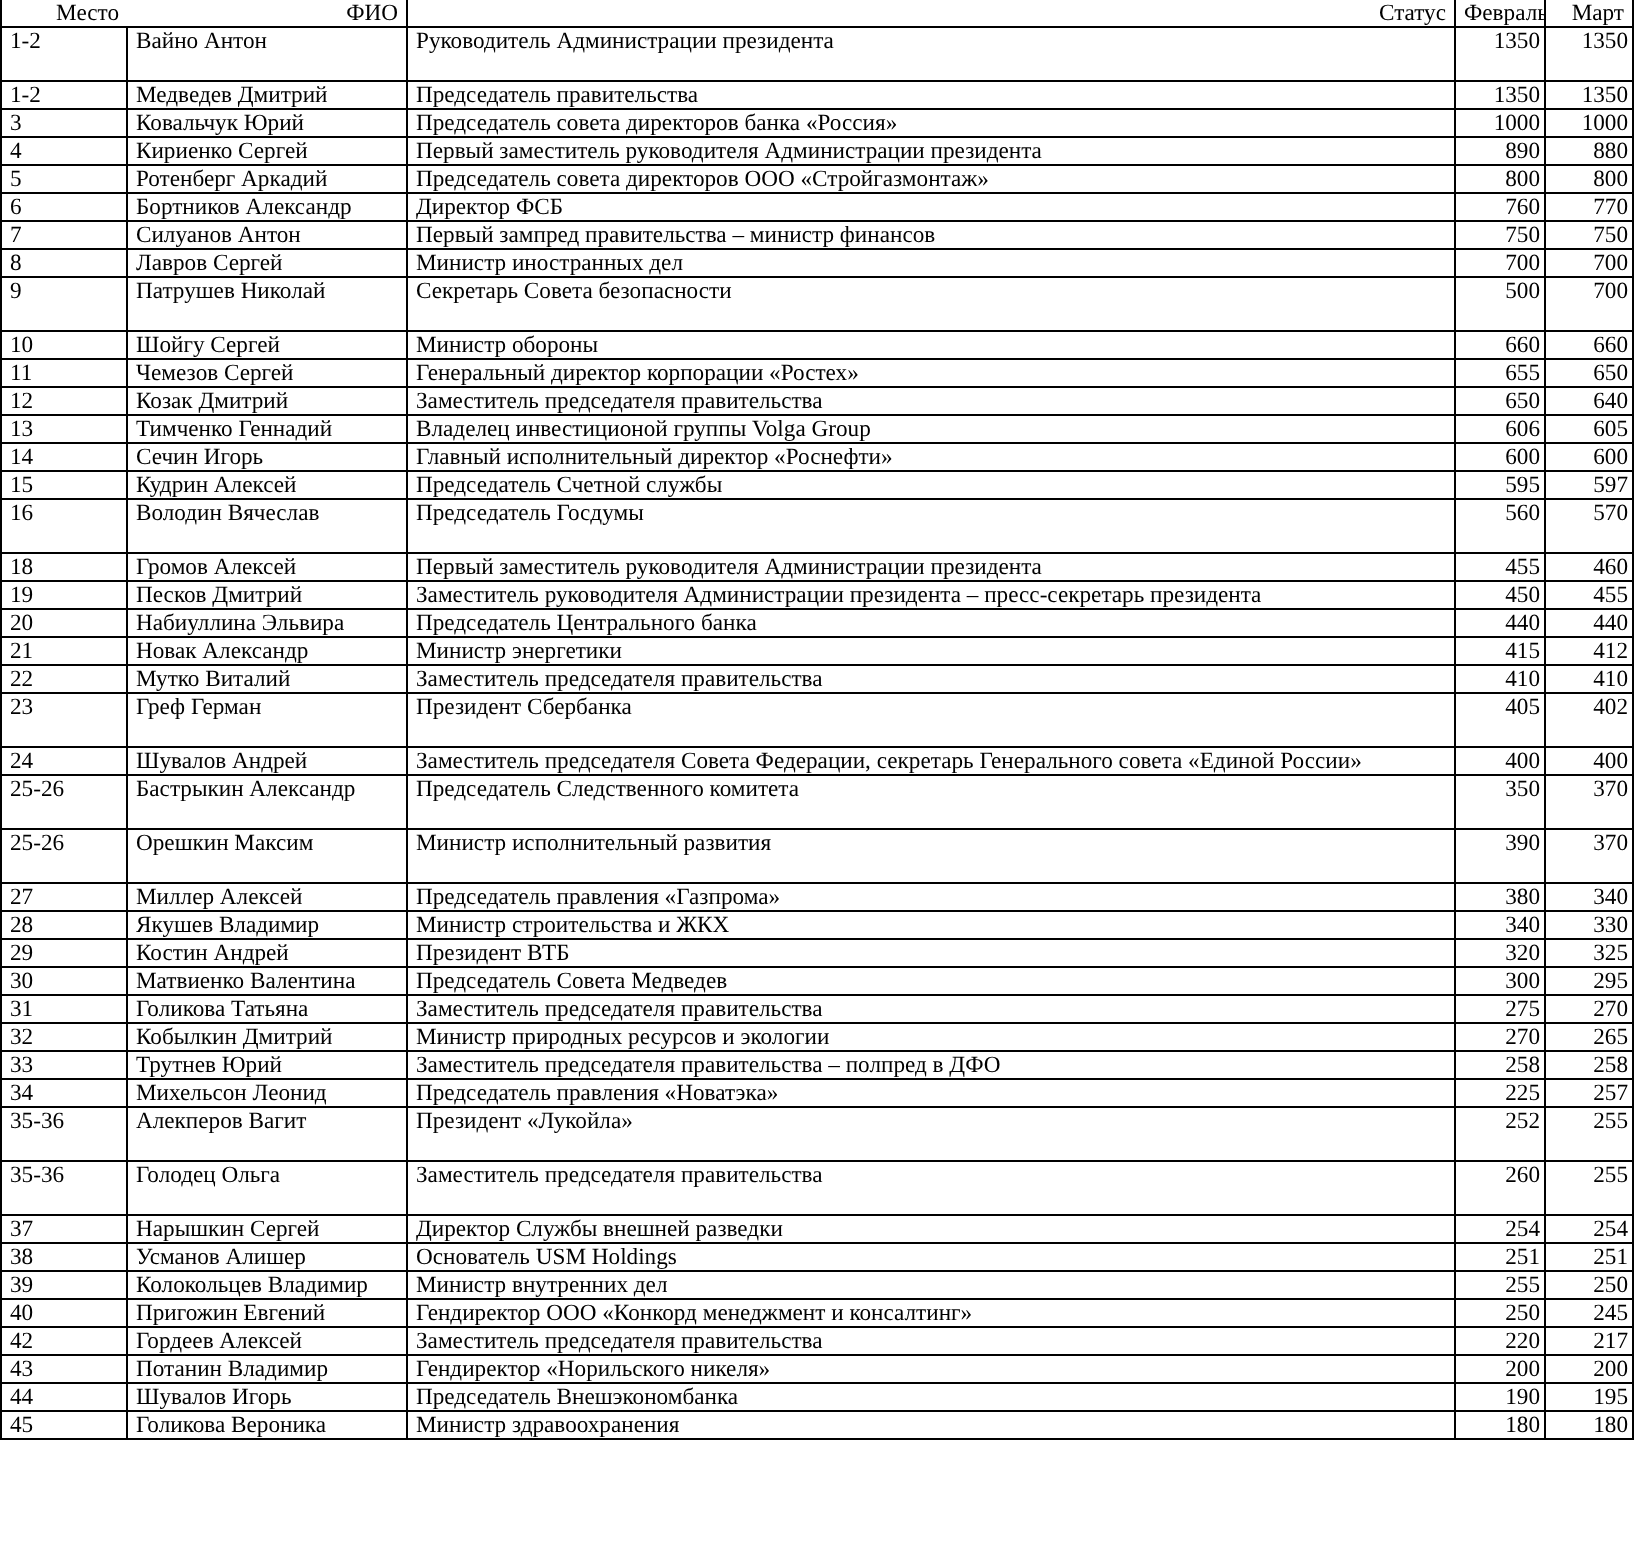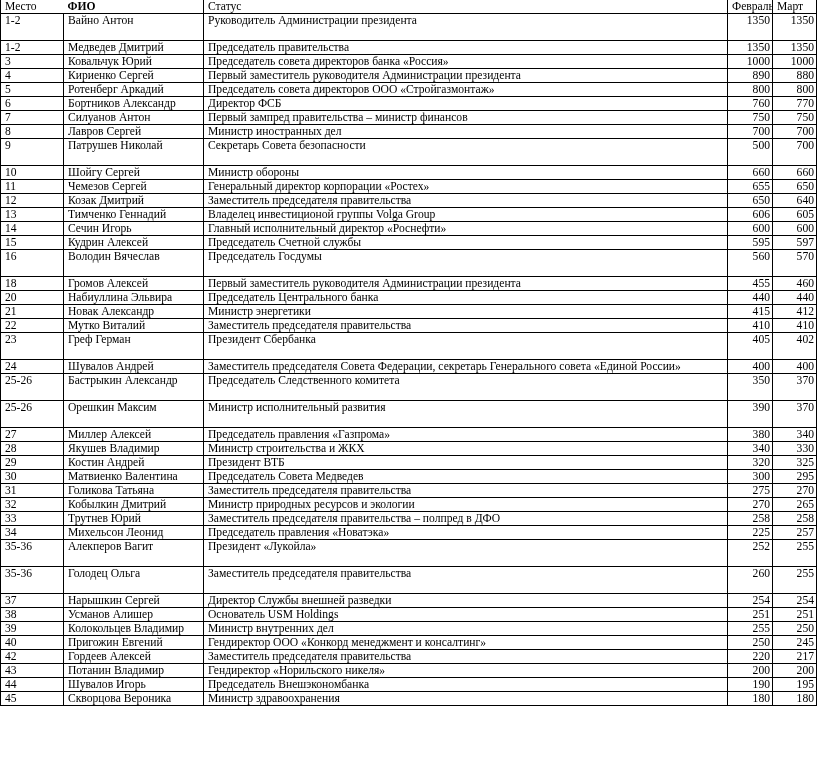--- a/index.html
+++ b/index.html
@@ -22,23 +22,23 @@
   col.c-mar { width: 44px; }
   td, th {
     border: 1px solid #000;
     padding: 0 4px 0 4px;
     vertical-align: top;
     line-height: 13px;
     font-weight: normal;
     overflow: hidden;
     white-space: nowrap;
   }
-  th { text-align: left; height: 13px; border-top: none; }
+  th { text-align: right; height: 13px; border-top: none; }
   th.h-place { border-right: none; }
-  th.h-name { border-left: none; font-weight: bold; }
+  th.h-name { border-left: none; }
   td.num { text-align: right; padding-right: 2px; }
   td.place { white-space: normal; word-break: break-all; }
   tr.r1 td { height: 13px; }
   tr.r2 td { height: 26px; }
 </style>
 </head>
 <body>
 
 <div class="sheet">
   <table>
@@ -172,20 +172,27 @@
           <td class="num">570</td>
         </tr>
         <tr class="r1">
           <td class="place">18</td>
           <td>Громов Алексей</td>
           <td>Первый заместитель руководителя Администрации президента</td>
           <td class="num">455</td>
           <td class="num">460</td>
         </tr>
         <tr class="r1">
+          <td class="place">19</td>
+          <td>Песков Дмитрий</td>
+          <td>Заместитель руководителя Администрации президента – пресс-секретарь президента</td>
+          <td class="num">450</td>
+          <td class="num">455</td>
+        </tr>
+        <tr class="r1">
           <td class="place">20</td>
           <td>Набиуллина Эльвира</td>
           <td> Председатель Центрального банка</td>
           <td class="num">440</td>
           <td class="num">440</td>
         </tr>
         <tr class="r1">
           <td class="place">21</td>
           <td>Новак Александр</td>
           <td>Министр энергетики</td>
@@ -341,20 +348,20 @@
         </tr>
         <tr class="r1">
           <td class="place">44</td>
           <td>Шувалов Игорь</td>
           <td>Председатель Внешэкономбанка</td>
           <td class="num">190</td>
           <td class="num">195</td>
         </tr>
         <tr class="r1">
           <td class="place">45</td>
-          <td>Скворцова Вероника</td>
+          <td>Голикова Вероника</td>
           <td>Министр здравоохранения</td>
           <td class="num">180</td>
           <td class="num">180</td>
         </tr>
       </tbody>
   </table>
 </div>
 
 </body></html>

